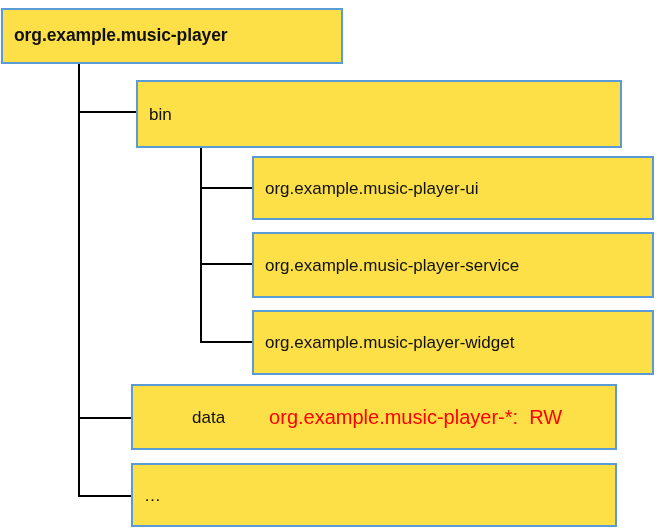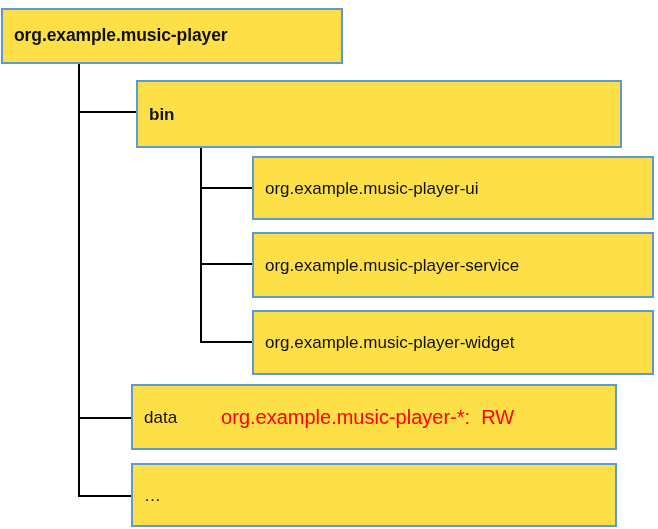--- a/index.html
+++ b/index.html
@@ -74,37 +74,37 @@
 
   <div class="conn v" style="left:200px; top:148px; height:195px;"></div>
   <div class="conn h" style="left:200px; top:187px; width:52px;"></div>
   <div class="conn h" style="left:200px; top:263px; width:52px;"></div>
   <div class="conn h" style="left:200px; top:341px; width:52px;"></div>
 
   <div class="node root" style="left:1px; top:8px; width:342px; height:56px;">
     <span class="label primary">org.example.music-player</span>
   </div>
 
-  <div class="node" style="left:136px; top:80px; width:486px; height:68px;font-weight:bold;">
+  <div class="node" style="left:136px; top:80px; width:486px; height:68px;">
     <span class="label primary">bin</span>
   </div>
 
   <div class="node" style="left:252px; top:156px; width:402px; height:64px;">
     <span class="label primary">org.example.music-player-ui</span>
   </div>
 
   <div class="node" style="left:252px; top:232px; width:402px; height:66px;">
     <span class="label primary">org.example.music-player-service</span>
   </div>
 
   <div class="node" style="left:252px; top:310px; width:402px; height:65px;align-items:center;">
     <span class="label primary">org.example.music-player-widget</span>
   </div>
 
-  <div class="node" style="left:131px; top:384px; width:486px; height:66px;">
+  <div class="node" style="left:131px; top:384px; width:486px; height:66px;padding-left:48px;">
     <span class="label primary">data</span>
     <span class="label annotation">org.example.music-player-*:  RW</span>
   </div>
 
   <div class="node" style="left:131px; top:463px; width:486px; height:64px;">
     <span class="label ellipsis">…</span>
   </div>
 
 </div>
 

